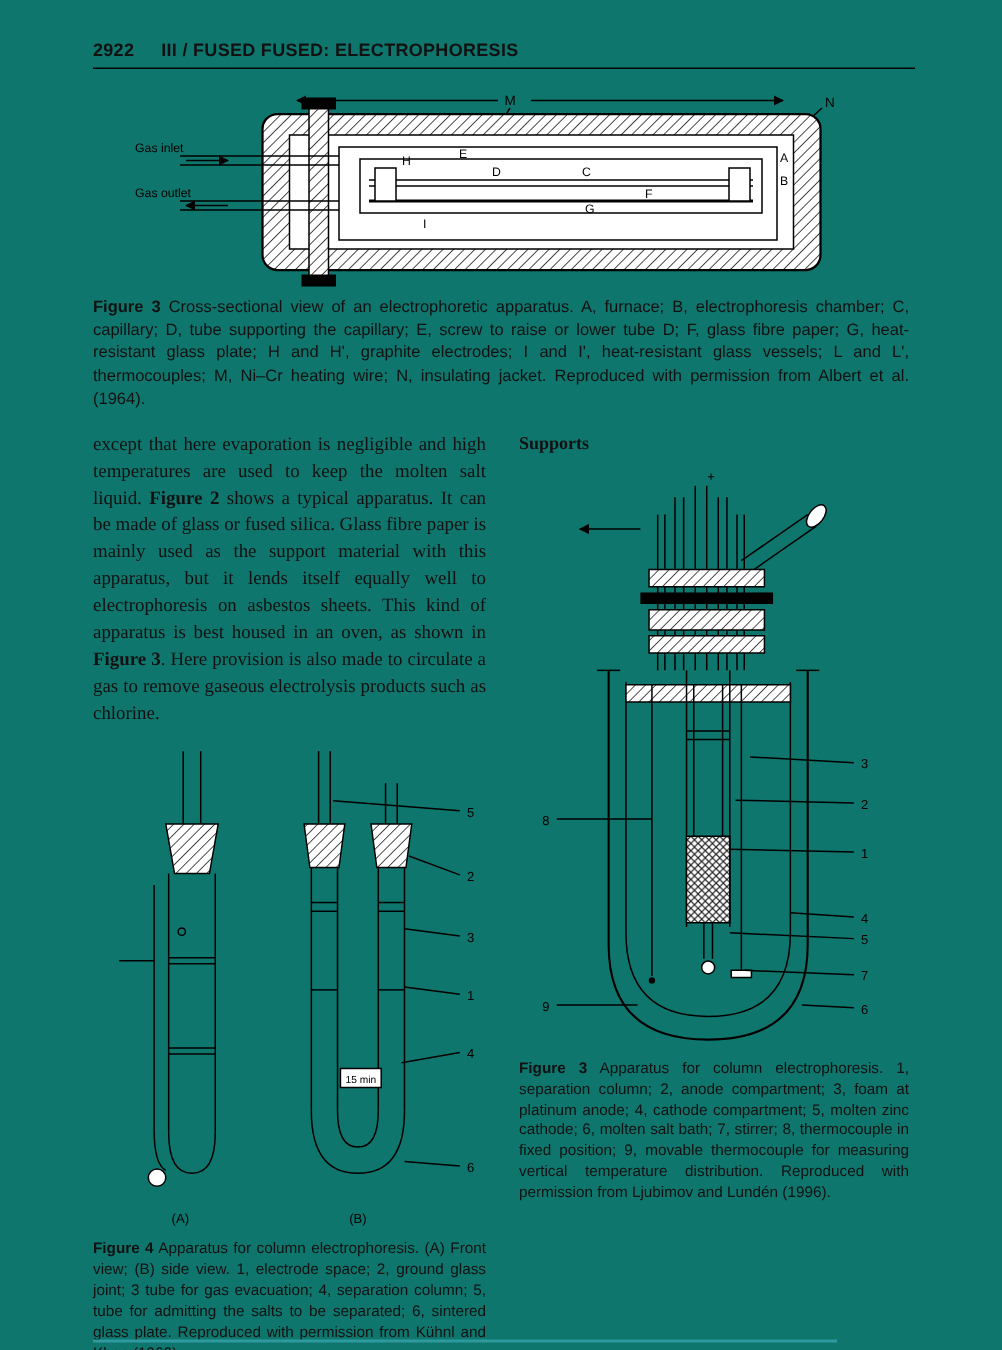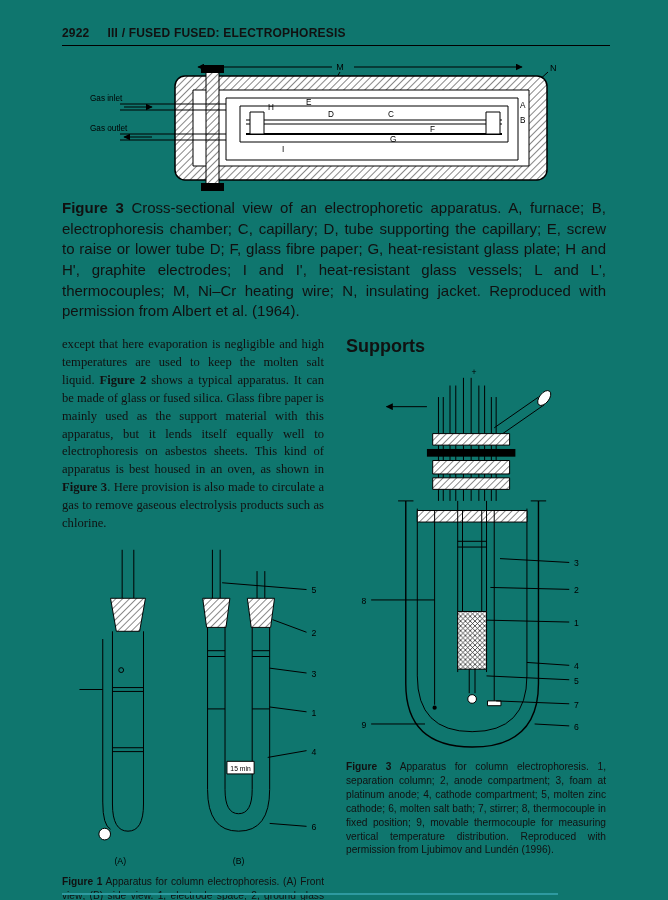--- a/index.html
+++ b/index.html
@@ -10,32 +10,32 @@
     font-family:"Liberation Sans", sans-serif;
   }
   .header {
     display:flex; align-items:baseline; gap:18px;
     margin:26px 58px 0 62px; padding-bottom:5px;
     border-bottom:1.5px solid #000;
     font-size:12px; font-weight:bold; letter-spacing:.2px;
   }
   .fig3wrap { margin:14px 0 0 90px; }
   .caption {
-    margin:6px 62px 0 62px; font-size:15px; line-height:1.38;
+    margin:6px 62px 0 62px; font-size:11px; line-height:1.38;
     text-align:justify;
   }
   .caption b, .figcap b { font-weight:bold; }
   .cols { display:flex; gap:22px; margin:14px 62px 0 62px;justify-content:center; }
   .col { width:262px; }
   .body-text {
     font-family:"Liberation Serif", serif; font-size:12.6px;
     line-height:1.42; text-align:justify;
   }
   .body-text b { font-family:"Liberation Serif", serif; }
-  .subhead { font-size:18px; font-weight:bold; margin-bottom:9px; }
+  .subhead { font-size:12px; font-weight:bold; margin-bottom:9px;font-family:Liberation Serif, serif; }
   .figcap {
     font-size:10.2px; line-height:1.36; text-align:justify; margin-top:4px;
   }
   .figsvg { display:block; margin-top:8px; }
   svg text { font-family:"Liberation Sans", sans-serif; fill:#000; }
   .lbl { font-size:9px; }
   .lbl-sm { font-size:8.2px; }
   .bottom-rule {
     position:absolute; left:62px; right:110px; bottom:5px;
     height:2px; background:#2e9aa0;
@@ -175,21 +175,21 @@
         <text class="lbl" x="257" y="139">3</text>
         <line x1="252" y1="175" x2="214" y2="170" stroke="#000"></line>
         <text class="lbl" x="257" y="179">1</text>
         <line x1="252" y1="215" x2="212" y2="222" stroke="#000"></line>
         <text class="lbl" x="257" y="219">4</text>
         <line x1="252" y1="293" x2="214" y2="290" stroke="#000"></line>
         <text class="lbl" x="257" y="297">6</text>
       </svg>
 
       <p class="figcap">
-        <b>Figure 1</b><span> Apparatus for column electrophoresis. (A) Front view; (B) side view. 1, electrode space; 2, ground glass joint; 3 tube for gas evacuation; 4, separation column; 5, tube for admitting the salts to be separated; 6, sintered glass plate. Reproduced with permission from Kühnl and Khan (1960).</span>
+        <b>Figure 4</b><span> Apparatus for column electrophoresis. (A) Front view; (B) side view. 1, electrode space; 2, ground glass joint; 3 tube for gas evacuation; 4, separation column; 5, tube for admitting the salts to be separated; 6, sintered glass plate. Reproduced with permission from Kühnl and Khan (1960).</span>
       </p>
     </div>
 
     <div class="col">
       <h3 class="subhead">Supports</h3>
 
       <svg class="figsvg" width="250" height="390" viewBox="0 0 260 405" style="margin-left:4px">
 
         <text class="lbl" x="129" y="9" text-anchor="middle">+</text>
         <line x1="118" y1="12" x2="118" y2="140" stroke="#000"></line>

